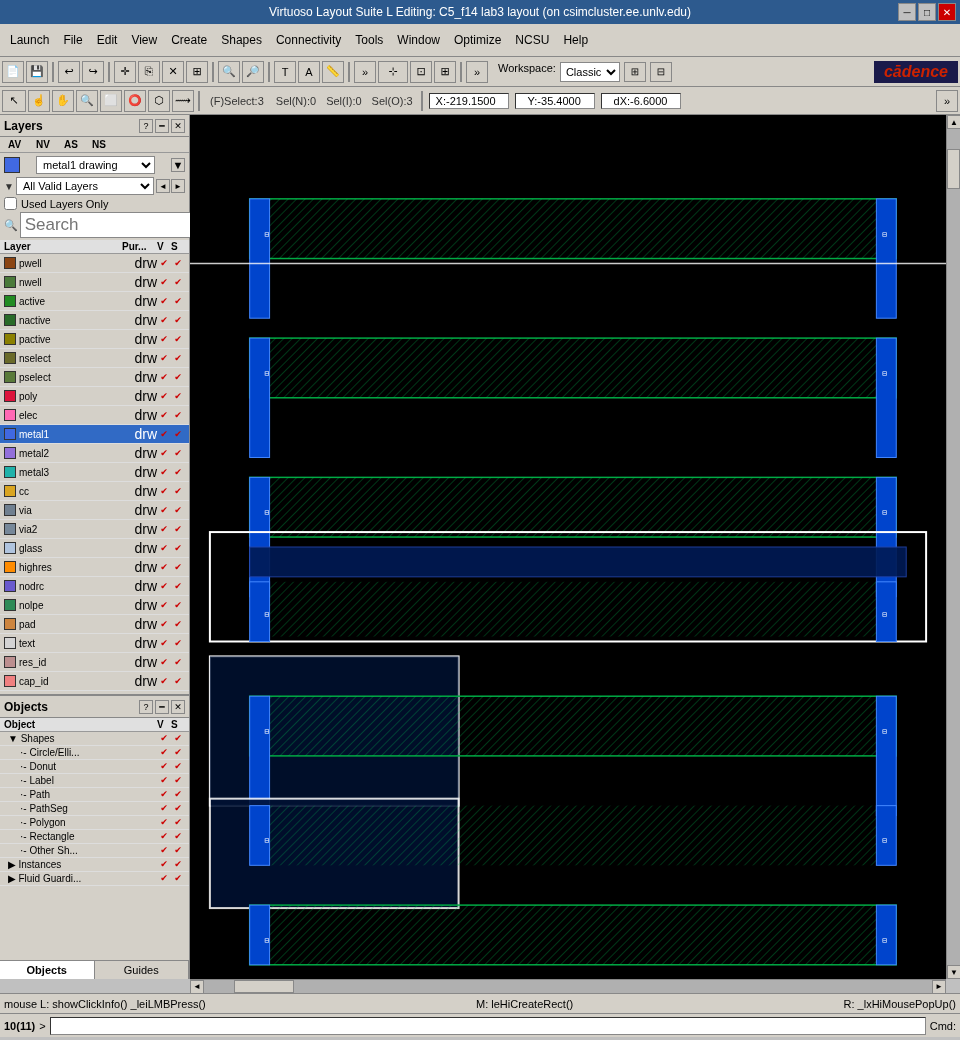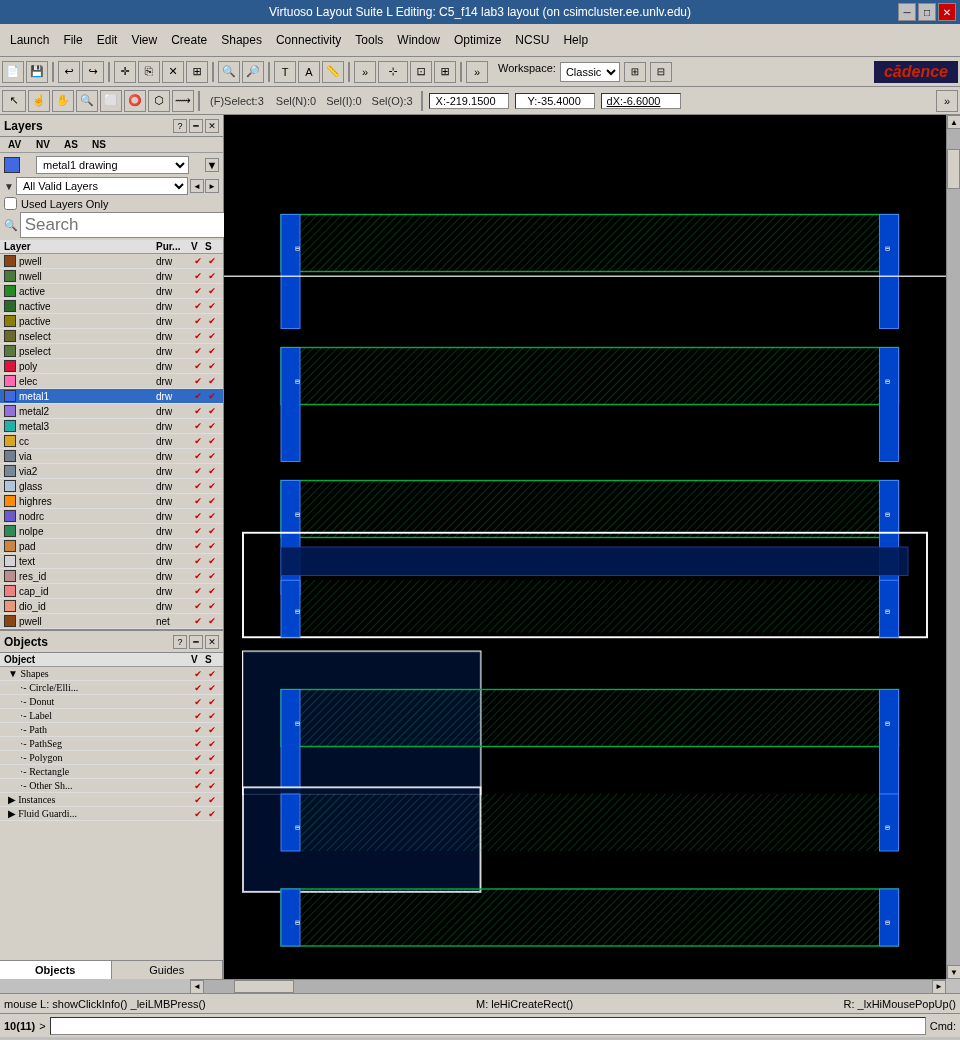--- a/index.html
+++ b/index.html
@@ -18,21 +18,21 @@
     #toolbar2 { background: #d4d0c8; border-bottom: 1px solid #888; height: 28px; display: flex; align-items: center; padding: 2px; gap: 2px; font-size: 11px; }
     .tb-btn { background: #d4d0c8; border: 1px solid #888; width: 22px; height: 22px; display: flex; align-items: center; justify-content: center; cursor: pointer; font-size: 11px; }
     .tb-separator { width: 2px; height: 20px; background: #888; margin: 0 2px; }
     .tb-label { padding: 0 4px; font-size: 11px; color: #333; }
     .coord-item { padding: 1px 6px; border: 1px inset #888; background: white; min-width: 80px; }
     
     
     #main-layout { display: flex; height: calc(1040px - 24px - 22px - 30px - 28px - 24px - 28px - 28px); }
     
     
-    #left-panel { width: 224px; display: flex; flex-direction: column; background: #d4d0c8; border-right: 1px solid #888; }
+    #left-panel { width: 190px; display: flex; flex-direction: column; background: #d4d0c8; border-right: 1px solid #888; }
     
     
     #layers-panel { flex: 0 0 auto; border-bottom: 2px solid #888; }
     .panel-header { background: #d4d0c8; border-bottom: 1px solid #888; padding: 2px 4px; display: flex; align-items: center; justify-content: space-between; height: 22px; }
     .panel-title { font-weight: bold; font-size: 12px; }
     .panel-controls { display: flex; gap: 2px; }
     .panel-btn { width: 14px; height: 14px; display: flex; align-items: center; justify-content: center; border: 1px solid #888; background: #d4d0c8; cursor: pointer; font-size: 9px; }
     
     
     .layer-cols { display: flex; padding: 2px 4px; background: #d4d0c8; border-bottom: 1px solid #999; }
@@ -70,28 +70,28 @@
     .lth-pur { width: 35px; }
     .lth-v { width: 14px; }
     .lth-s { width: 14px; }
     
     
     #layer-list { overflow-y: auto; max-height: 440px; }
     .layer-row { display: flex; align-items: center; padding: 1px 4px; border-bottom: 1px solid #ddd; cursor: pointer; font-size: 10px; }
     .layer-row.selected { background: #316ac5; color: white; }
     .layer-swatch { width: 12px; height: 12px; border: 1px solid #333; margin-right: 3px; flex-shrink: 0; }
     .layer-name { flex: 1; font-size: 10px; }
-    .layer-purpose { width: 35px; font-size: 10px; }
+    .layer-purpose { width: 35px; font-size: 14px; text-align: right; }
     .layer-check { width: 14px; text-align: center; font-size: 9px; }
     .red-check { color: #cc0000; }
     
     
     #objects-panel { flex: 1; overflow: hidden; display: flex; flex-direction: column; }
     .objects-list { flex: 1; overflow-y: auto; font-size: 11px; }
-    .obj-row { display: flex; align-items: flex-end; padding: 1px 4px; border-bottom: 1px solid #ddd; font-family: Liberation Serif, serif; }
+    .obj-row { display: flex; align-items: flex-start; padding: 1px 4px; border-bottom: 1px solid #ddd; }
     .obj-name { flex: 1; font-size: 10px; }
     .obj-check { width: 14px; text-align: center; font-size: 9px; }
     .panel-tabs { display: flex; border-top: 1px solid #888; }
     .panel-tab { flex: 1; text-align: center; padding: 3px; cursor: pointer; font-size: 11px; border-right: 1px solid #888; background: #d4d0c8; }
     .panel-tab.active { background: white; font-weight: bold; }
     
     
     #canvas-area { flex: 1; background: #000; position: relative; overflow: hidden; }
     
     
@@ -189,21 +189,21 @@
   <div class="tb-btn" style="width:22px; height:22px;">⬡</div>
   <div class="tb-btn" style="width:22px; height:22px;">⟿</div>
   <div class="tb-separator"></div>
   <span class="tb-label" style="font-size:11px; padding:0 6px;">(F)Select:3</span>
   <span class="tb-label" style="font-size:11px; padding:0 4px;">Sel(N):0</span>
   <span class="tb-label" style="font-size:11px; padding:0 4px;">Sel(I):0</span>
   <span class="tb-label" style="font-size:11px; padding:0 4px;">Sel(O):3</span>
   <div class="tb-separator"></div>
   <span class="coord-item" style="padding:1px 6px; border:1px inset #888; background:white; font-size:11px; margin:0 2px;">X:-219.1500</span>
   <span class="coord-item" style="padding:1px 12px; border:1px inset #888; background:white; font-size:11px; margin:0 2px;">Y:-35.4000</span>
-  <span class="coord-item" style="padding:1px 5px; border:1px inset #888; background:white; font-size:11px; margin:8px 2px;text-decoration:underline;">dX:-6.6000</span>
+  <span class="coord-item" style="padding:1px 12px; border:1px inset #888; background:white; font-size:11px; margin:8px 2px;">dX:-6.6000</span>
   <div class="tb-btn" style="margin-left:auto;">»</div>
 </div>
 
 <div id="main-layout" style="display:flex; height:calc(1040px - 24px - 22px - 30px - 28px - 28px - 44px);">
 
   <div id="left-panel">
 
     <div id="layers-panel">
       <div class="panel-header">
         <span class="panel-title">Layers</span>

